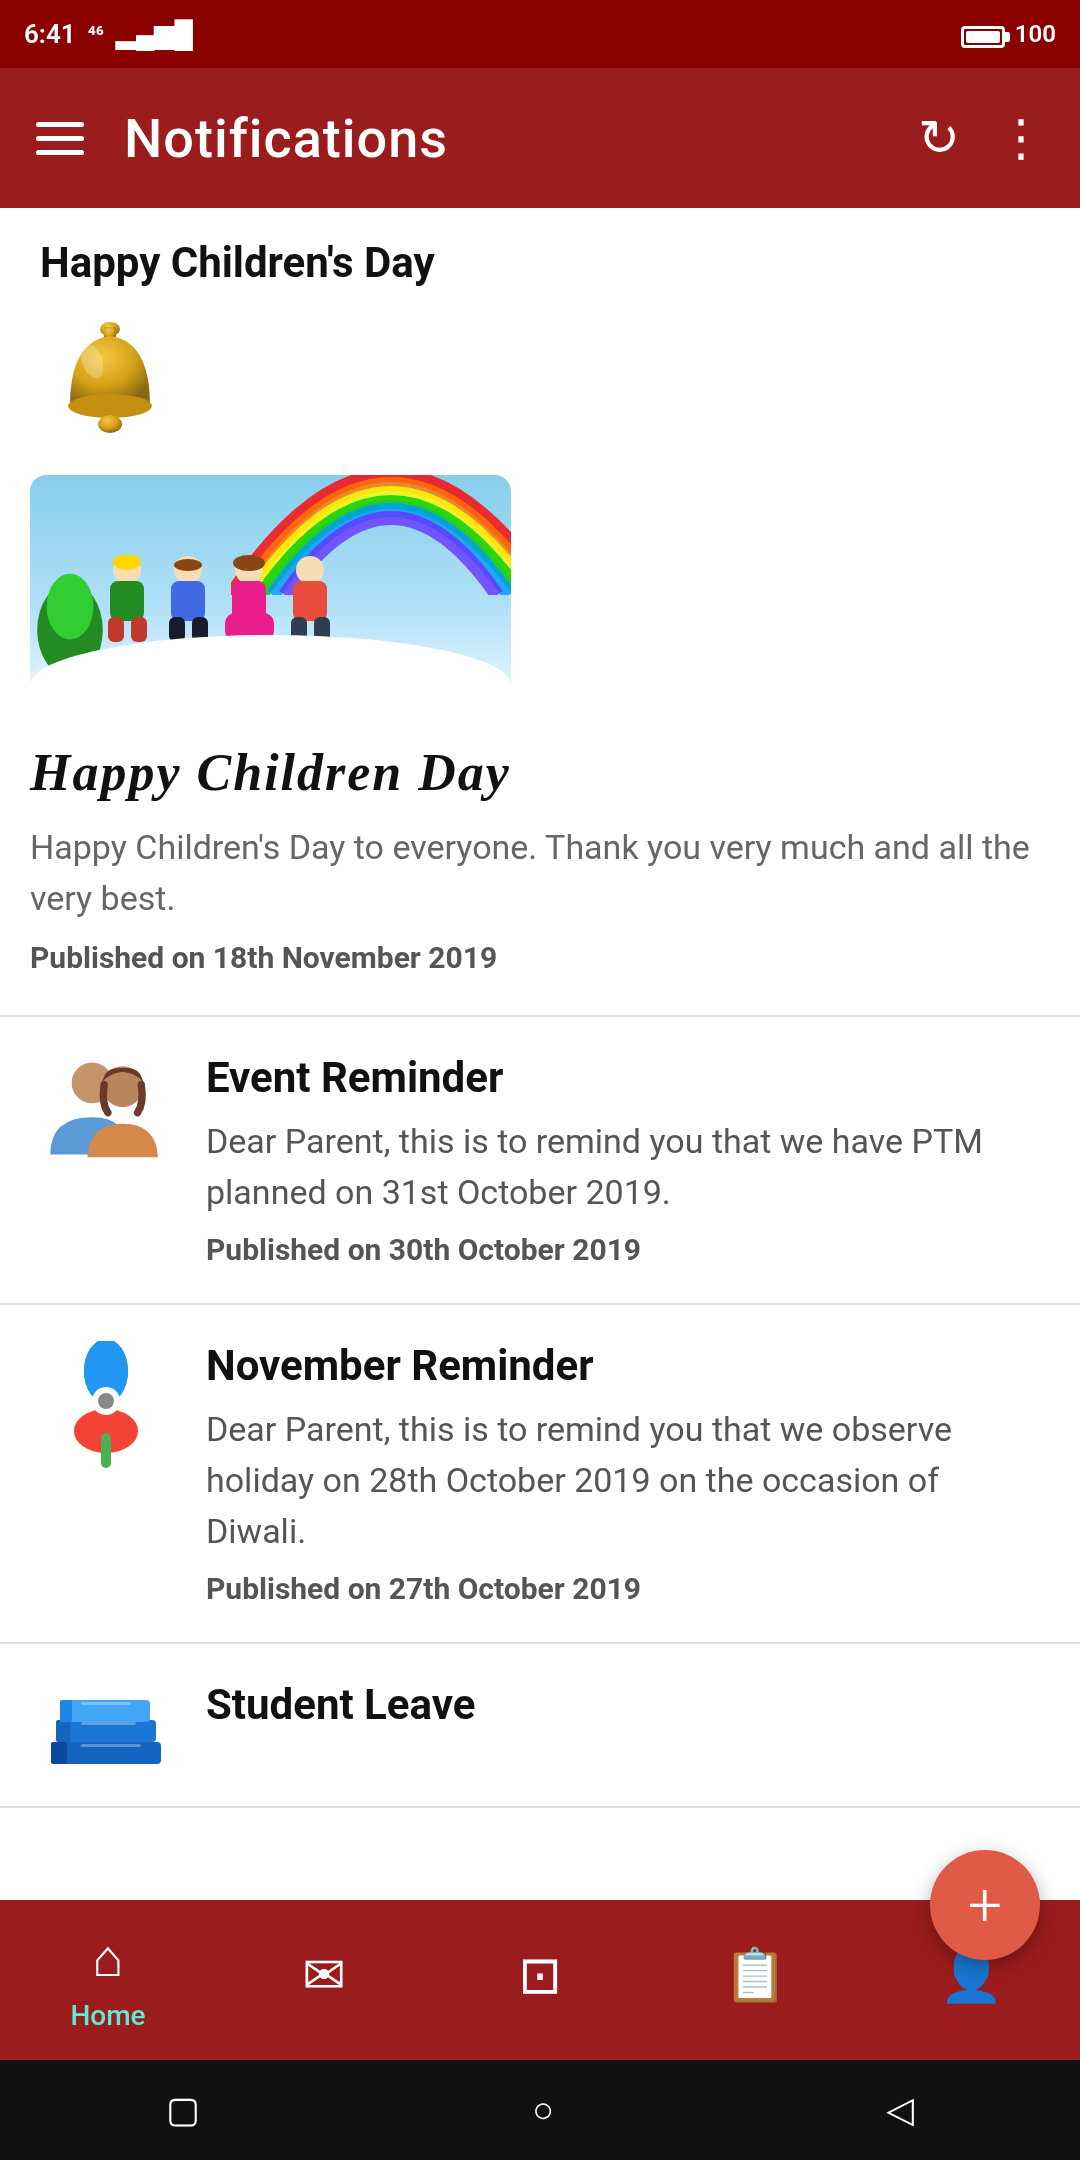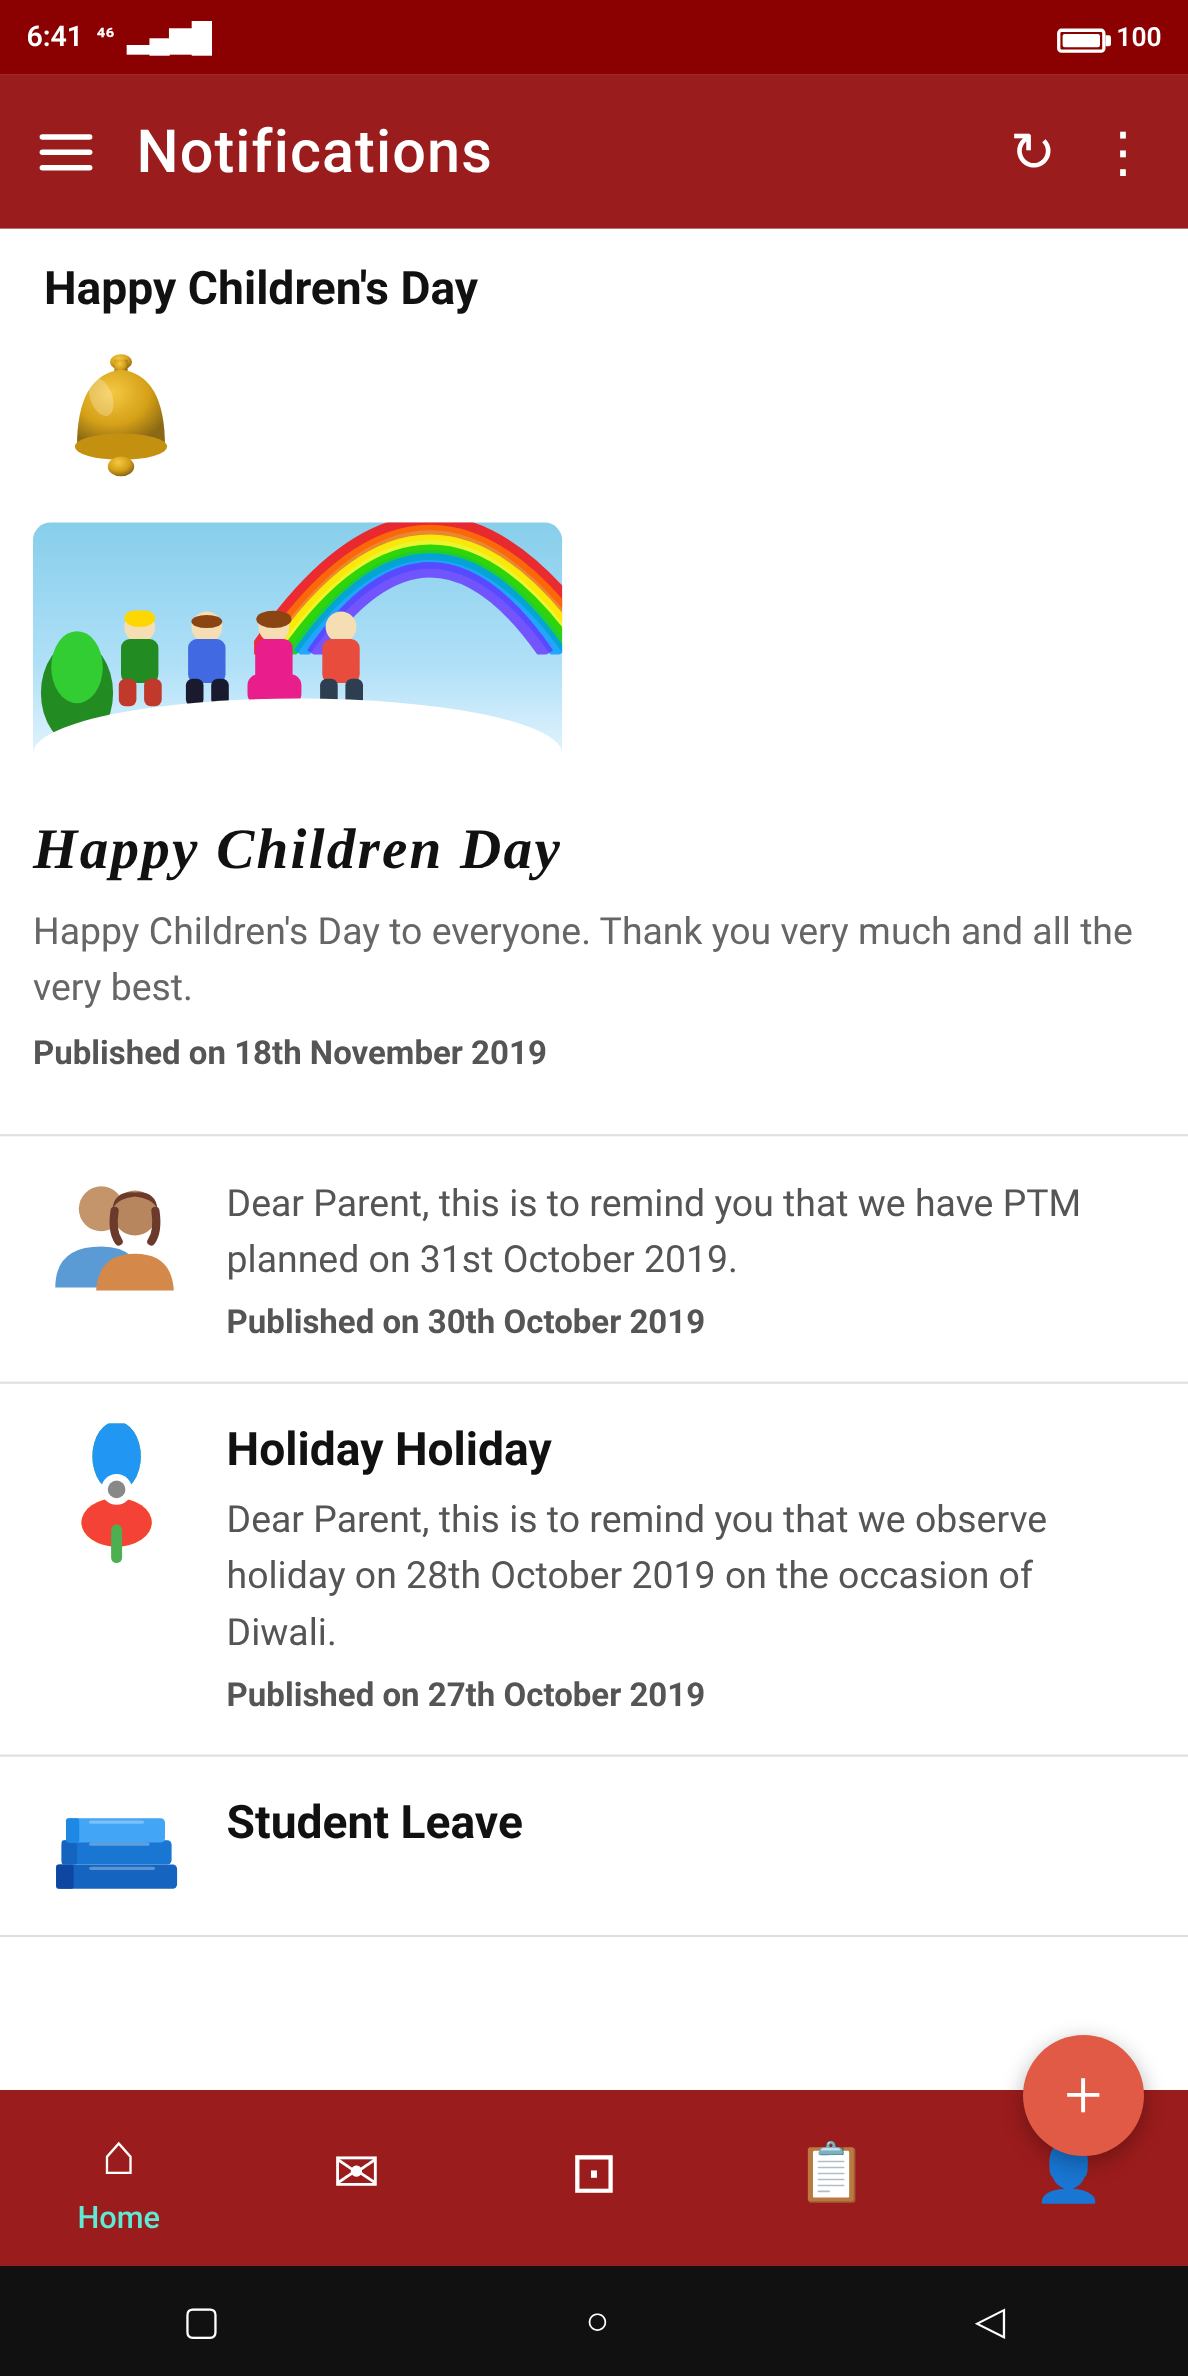--- a/index.html
+++ b/index.html
@@ -123,21 +123,21 @@
 
     
     .notification-card {
       background: white;
       border-bottom: 2px solid #e0e0e0;
       padding: 30px;
     }
 
     
     .children-day-card {
-      padding: 30px 30px 56px;
+      padding: 30px 30px 40px;
     }
     .children-day-title {
       font-size: 42px;
       font-weight: 700;
       color: #111;
       margin-bottom: 24px;
       margin-left: 10px;
     }
     .children-day-content {
       display: flex;
@@ -502,20 +502,21 @@
 
         <circle cx="88" cy="32" r="22" fill="#b8865e"></circle>
 
         <path d="M66,28 Q68,10 88,12 Q108,10 110,28 Q105,18 88,16 Q71,18 66,28 Z" fill="#6B3A2A"></path>
         <path d="M68,30 Q65,50 72,60" fill="none" stroke="#6B3A2A" stroke-width="8" stroke-linecap="round"></path>
         <path d="M108,30 Q111,50 104,60" fill="none" stroke="#6B3A2A" stroke-width="8" stroke-linecap="round"></path>
         <path d="M50,108 Q52,72 88,72 Q124,72 126,108 Z" fill="#d4884a"></path>
       </svg>
     </div>
     <div class="event-content">
+      <div class="event-title">Event Reminder</div>
       <div class="event-desc">Dear Parent, this is to remind you that we have PTM planned on 31st October 2019.</div>
       <div class="event-date">Published on 30th October 2019</div>
     </div>
   </div>
 
   <div class="holiday-card">
     <div class="holiday-icon">
 
       <svg class="flower-svg" viewBox="0 0 120 130" xmlns="http://www.w3.org/2000/svg">
 
@@ -527,21 +528,21 @@
 
         <ellipse cx="30" cy="60" rx="22" ry="32" fill="#f44336" transform="rotate(270 60 60)"></ellipse>
 
         <circle cx="60" cy="60" r="14" fill="#fff"></circle>
         <circle cx="60" cy="60" r="8" fill="#888"></circle>
 
         <rect x="55" y="92" width="10" height="35" rx="5" fill="#4caf50"></rect>
       </svg>
     </div>
     <div class="holiday-content">
-      <div class="event-title">Holiday Holiday</div>
+      <div class="event-title">November Reminder</div>
       <div class="event-desc">Dear Parent, this is to remind you that we observe holiday on 28th October 2019 on the occasion of Diwali.</div>
       <div class="event-date">Published on 27th October 2019</div>
     </div>
   </div>
 
   <div class="student-card">
     <div class="student-icon">
 
       <svg class="book-svg" viewBox="0 0 120 90" xmlns="http://www.w3.org/2000/svg">
 

